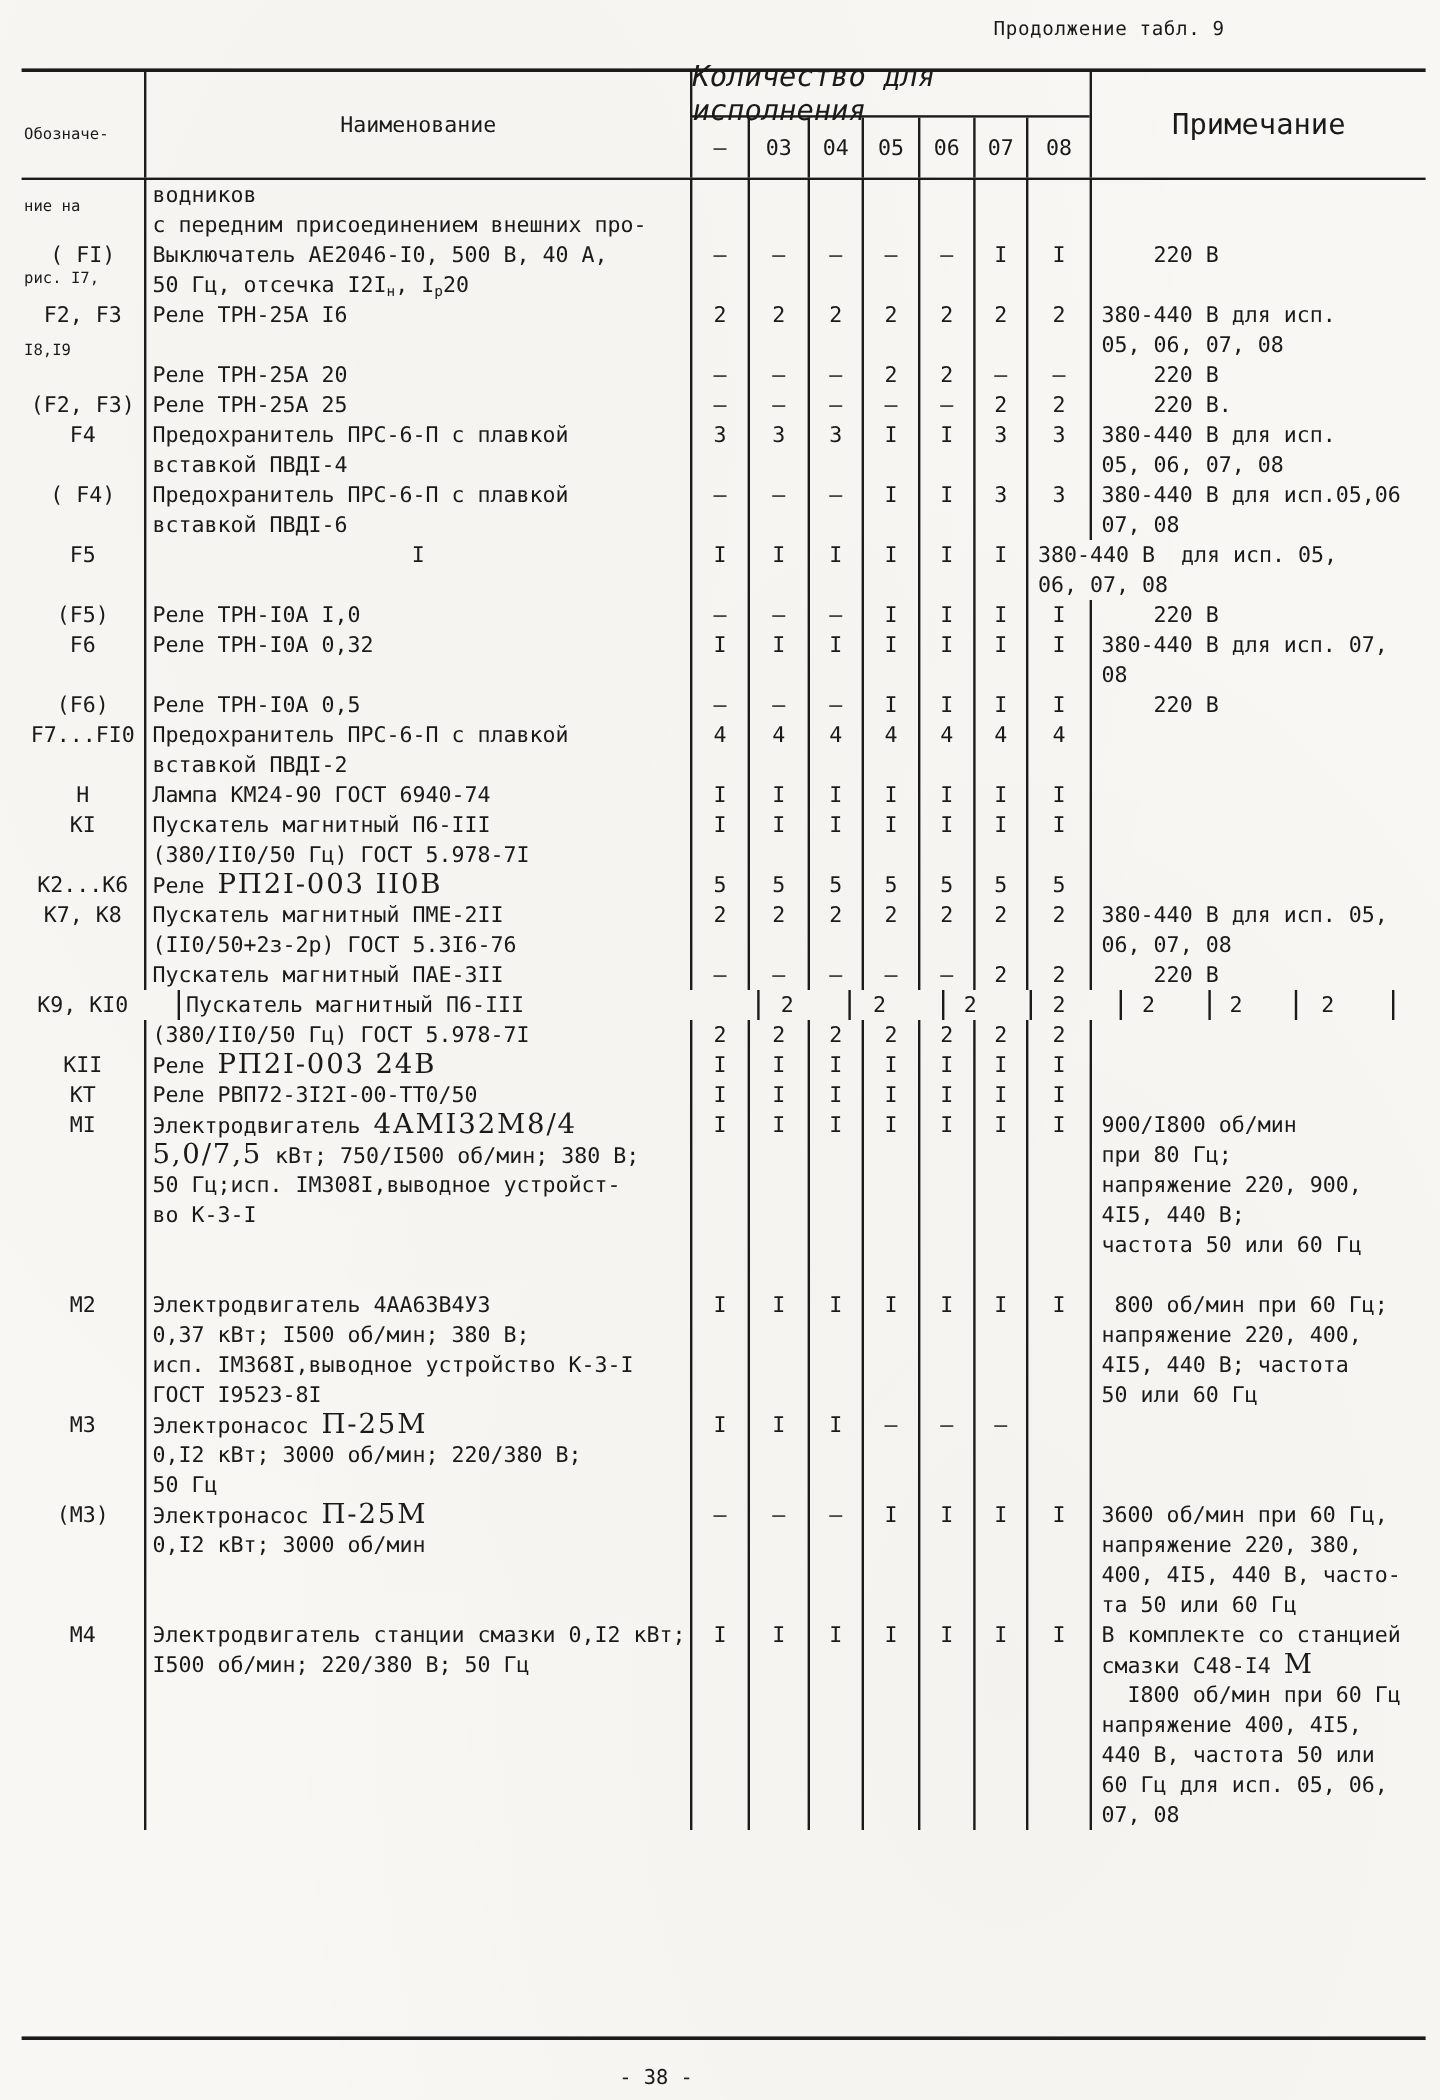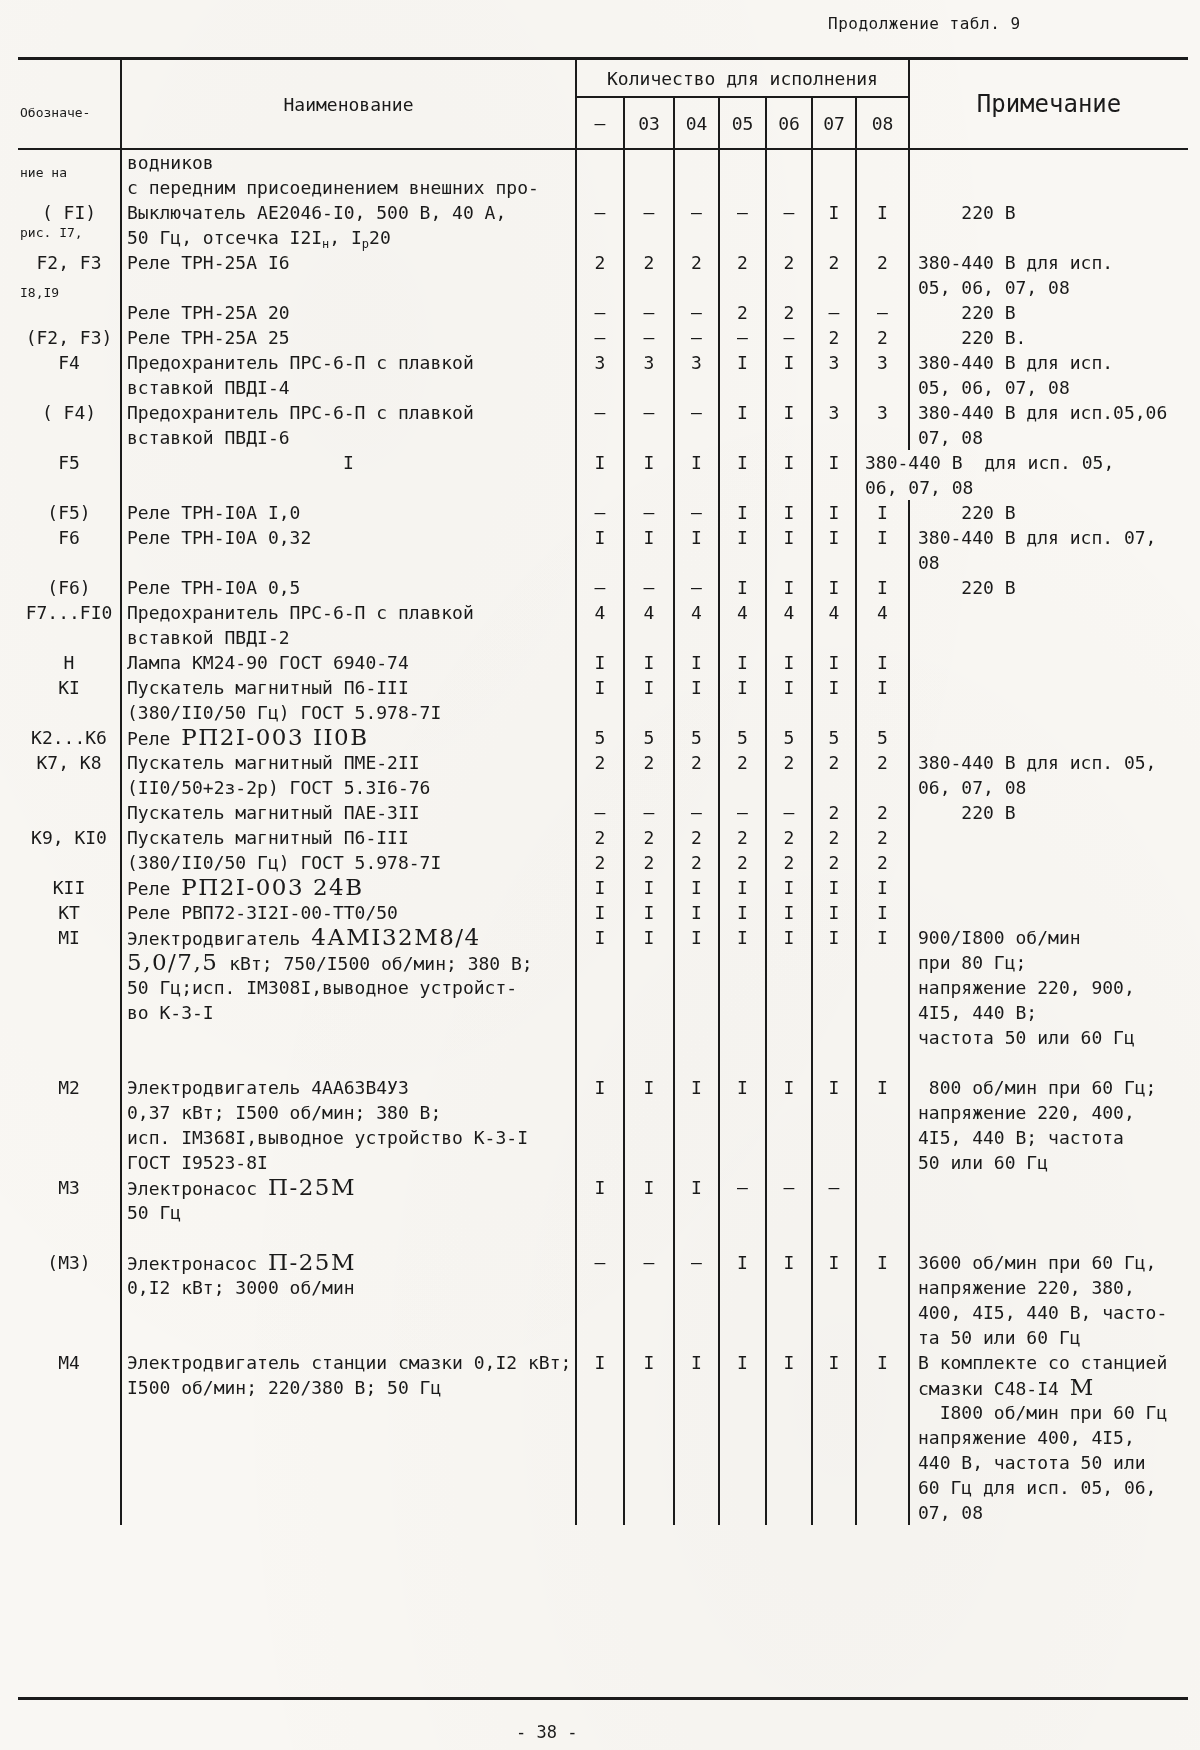--- a/index.html
+++ b/index.html
@@ -35,21 +35,21 @@
   .thead{
     height:90px;box-sizing:border-box;
     border-bottom:2px solid #1b1b1b;
     grid-template-rows:38px 50px;
   }
   .hcell{box-sizing:border-box;font-size:13px;}
   .h-d{grid-column:1;grid-row:1/3;padding:3px 0 0 2px;line-height:20px;white-space:pre;}
   .h-n{grid-column:2;grid-row:1/3;border-left:2px solid #1b1b1b;
        display:flex;align-items:center;justify-content:center;font-size:18px;}
   .h-g{grid-column:3/10;grid-row:1;border-left:2px solid #1b1b1b;border-bottom:2px solid #1b1b1b;
-       display:flex;align-items:center;justify-content:center;font-size:18px;}
+       display:flex;align-items:center;justify-content:center;font-size:24px;font-style:italic;}
   .h-q{grid-row:2;border-left:2px solid #1b1b1b;
        display:flex;align-items:center;justify-content:center;font-size:18px;}
   .h-q.first{border-left:2px solid #1b1b1b;}
   .h-note{grid-column:10;grid-row:1/3;border-left:2px solid #1b1b1b;
        display:flex;align-items:center;justify-content:center;font-size:24px;}
   
   .row{box-sizing:border-box;}
   .cell{box-sizing:border-box;font-size:18px;}
   .c-d{text-align:center;line-height:25px;white-space:pre;}
   .c-n{border-left:2px solid #1b1b1b;padding-left:5px;}
@@ -354,21 +354,21 @@
           <div class="cell c-q"><span class="">–</span></div>
           <div class="cell c-q"><span class="">–</span></div>
           <div class="cell c-q"><span class="">–</span></div>
           <div class="cell c-q"><span class="">–</span></div>
           <div class="cell c-q"><span class="">2</span></div>
           <div class="cell c-q"><span class="">2</span></div>
           <div class="cell c-note">
             <div class="ln"><span class="">    220 В</span></div>
           </div>
         </div>
-        <div class="row grid" style="min-height: 25px;">
+        <div class="row grid" style="min-height: 25px; gap: 28px;">
           <div class="cell c-d"><span class="">К9, КI0</span></div>
           <div class="cell c-n">
             <div class="ln"><span class="">Пускатель магнитный П6-III</span></div>
           </div>
           <div class="cell c-q"><span class="">2</span></div>
           <div class="cell c-q"><span class="">2</span></div>
           <div class="cell c-q"><span class="">2</span></div>
           <div class="cell c-q"><span class="">2</span></div>
           <div class="cell c-q"><span class="">2</span></div>
           <div class="cell c-q"><span class="">2</span></div>
@@ -461,20 +461,21 @@
             <div class="ln"><span class=""> 800 об/мин при 60 Гц;</span></div>
             <div class="ln"><span class="">напряжение 220, 400,</span></div>
             <div class="ln"><span class="">4I5, 440 В; частота</span></div>
             <div class="ln"><span class="">50 или 60 Гц</span></div>
           </div>
         </div>
         <div class="row grid" style="min-height: 75px;">
           <div class="cell c-d"><span class="">М3</span></div>
           <div class="cell c-n">
             <div class="ln"><span class="">Электронасос </span><span class="hw">П-25М</span></div>
+            <div class="ln"><span class="">0,I2 кВт; 3000 об/мин; 220/380 В;</span></div>
             <div class="ln"><span class="">50 Гц</span></div>
           </div>
           <div class="cell c-q"><span class="">I</span></div>
           <div class="cell c-q"><span class="">I</span></div>
           <div class="cell c-q"><span class="">I</span></div>
           <div class="cell c-q"><span class="">–</span></div>
           <div class="cell c-q"><span class="">–</span></div>
           <div class="cell c-q"><span class="">–</span></div>
           <div class="cell c-q">&nbsp;</div>
           <div class="cell c-note"></div>

